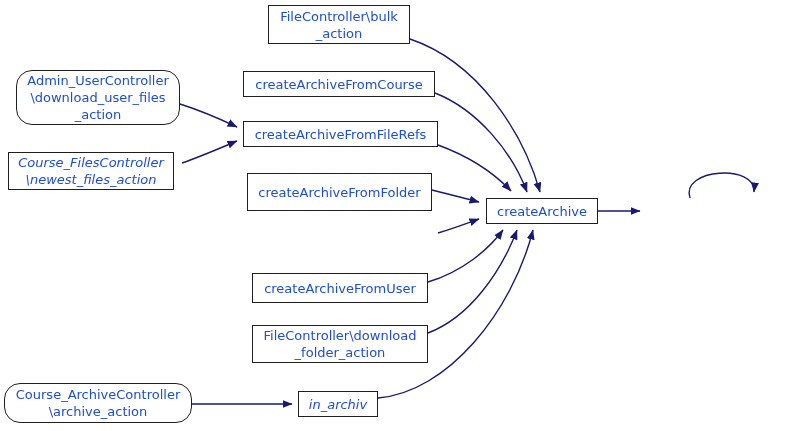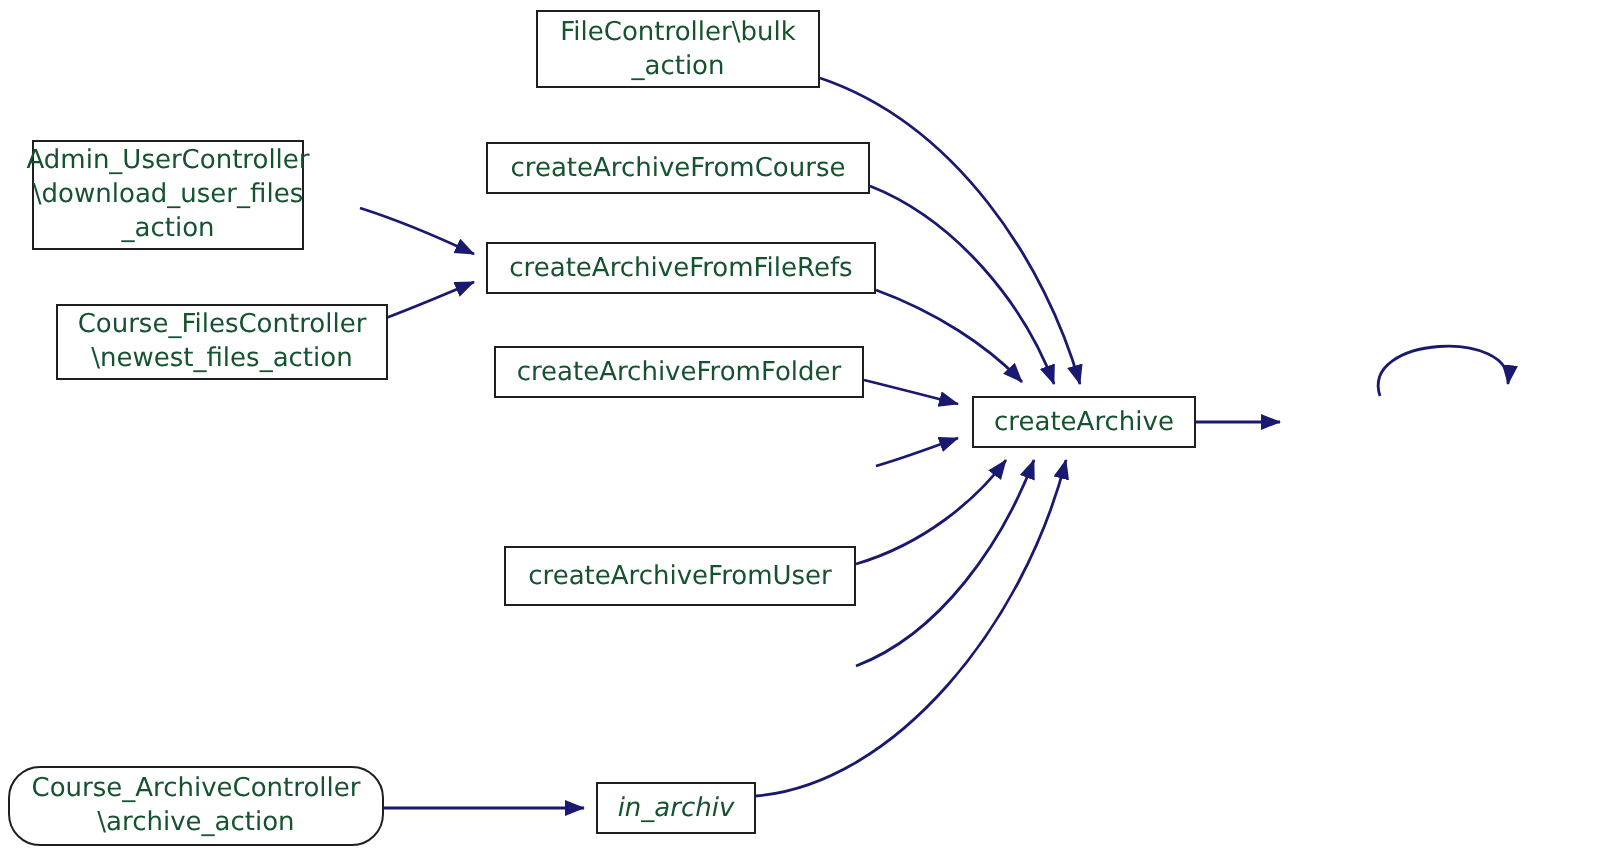--- a/index.html
+++ b/index.html
@@ -14,41 +14,41 @@
   #edges {
     position: absolute;
     left: 0; top: 0;
     width: 801px; height: 431px;
   }
   .node {
     position: absolute;
     box-sizing: border-box;
     background: #ffffff;
     border: 1.4px solid #1f1f1f;
-    color: #14532d;
+    color: #1d4ed8;
     font-size: 13px;
     line-height: 17px;
     display: flex;
     align-items: center;
     justify-content: center;
     text-align: center;
     white-space: pre-line;
     padding: 1px 4px;
     cursor: pointer;
   }
   .node.highlight {
     background: #bfbfbf;
   }
   
   #n-bulk            { left: 268px; top: 5px;   width: 142px; height: 39px; }
-  #n-admin           { left: 16px;  top: 70px;  width: 136px; height: 55px; }
+  #n-admin           { left: 16px;  top: 70px;  width: 164px; height: 55px; border-radius: 16px; }
   #n-course          { left: 243px; top: 71px;  width: 192px; height: 26px; }
   #n-filerefs        { left: 243px; top: 121px; width: 195px; height: 26px; }
-  #n-coursefiles     { left: 28px;  top: 152px; width: 166px; height: 38px; }
-  #n-folder          { left: 247px; top: 173px; width: 185px; height: 26px; }
+  #n-coursefiles     { left: 8px;  top: 152px; width: 166px; height: 38px; font-style: italic; }
+  #n-folder          { left: 247px; top: 173px; width: 185px; height: 38px; }
   #n-createarchive   { left: 486px; top: 198px; width: 112px; height: 26px; }
   #n-addfolder       { left: 647px; top: 198px; width: 149px; height: 26px; }
   #n-institute       { left: 241px; top: 223px; width: 197px; height: 26px; }
   #n-user            { left: 252px; top: 273px; width: 176px; height: 30px; }
   #n-downloadfolder  { left: 252px; top: 325px; width: 176px; height: 38px; }
   #n-coursearchive   { left: 4px;   top: 383px; width: 188px; height: 40px; border-radius: 16px; }
   #n-inarchiv        { left: 298px; top: 391px; width: 80px;  height: 26px; font-style: italic; }
 </style>
 </head>
 <body>
@@ -100,20 +100,24 @@
   </div>
   <div class="node" id="n-folder">
     <span>createArchiveFromFolder</span>
   </div>
   <div class="node" id="n-createarchive">
     <span>createArchive</span>
   </div>
   <div class="node" id="n-user">
     <span>createArchiveFromUser</span>
   </div>
+  <div class="node" id="n-downloadfolder">
+    <span>FileController\download
+_folder_action</span>
+  </div>
   <div class="node" id="n-coursearchive">
     <span>Course_ArchiveController
 \archive_action</span>
   </div>
   <div class="node" id="n-inarchiv">
     <span>in_archiv</span>
   </div>
 
 </div>
 

